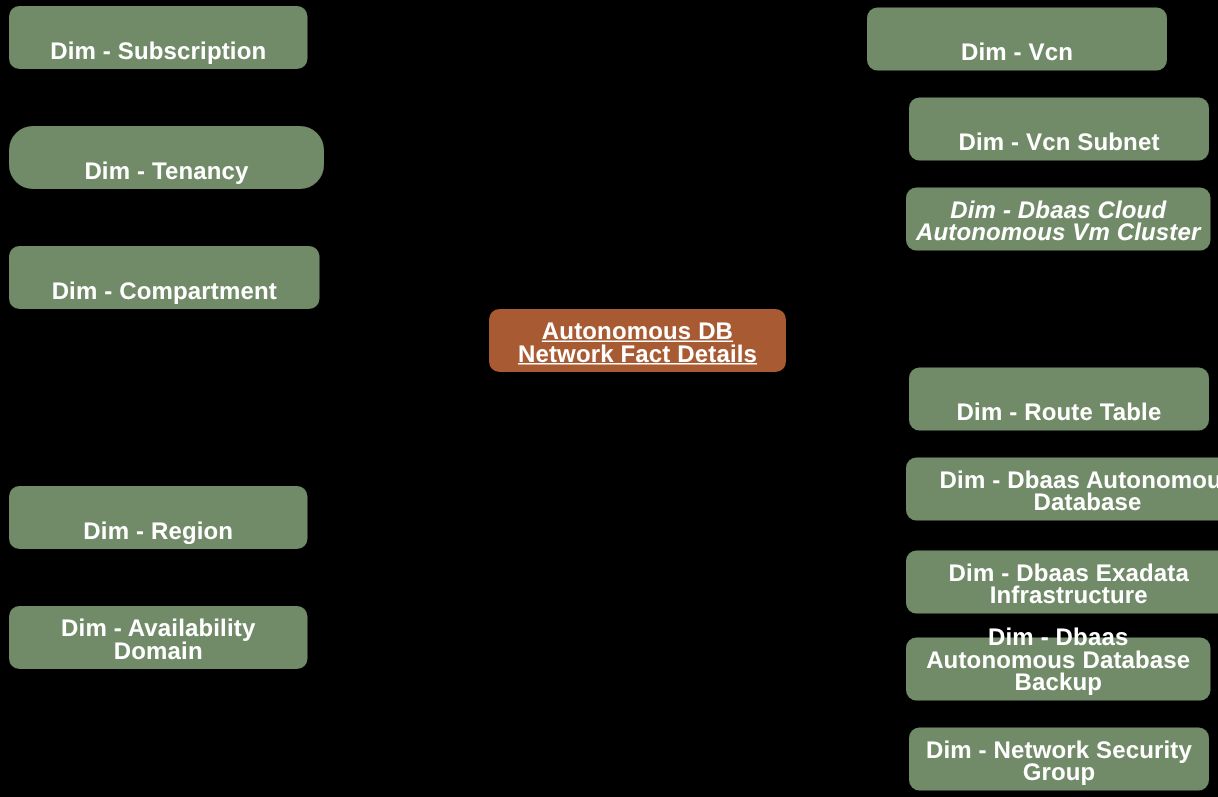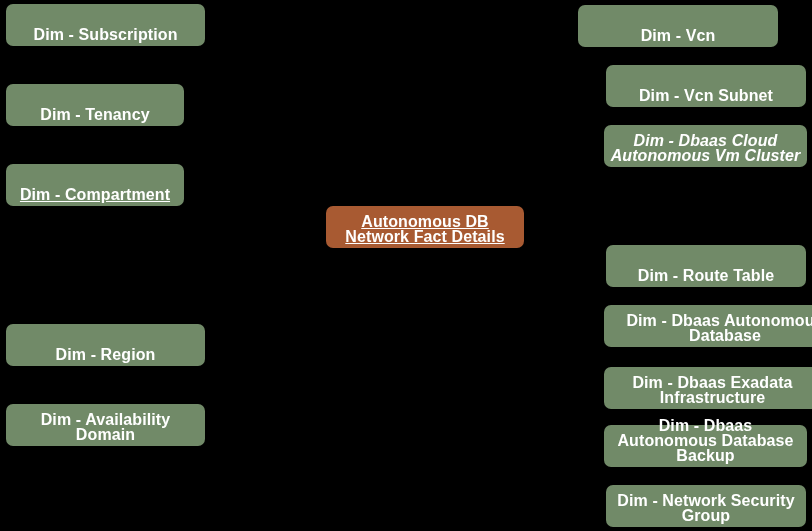--- a/index.html
+++ b/index.html
@@ -46,24 +46,24 @@
     width: 100%;
   }
 </style>
 </head>
 <body>
 
 <div id="canvas">
     <div class="node node-dim" style="left: 6px; top: 4px; width: 199px; height: 42px;">
       <span>Dim - Subscription</span>
     </div>
-    <div class="node node-dim" style="left: 6px; top: 84px; width: 178px; height: 42px;">
+    <div class="node node-dim" style="left: 6px; top: 84px; width: 210px; height: 42px; border-radius: 16px;">
       <span>Dim - Tenancy</span>
     </div>
-    <div class="node node-dim" style="left: 6px; top: 164px; width: 178px; height: 42px; text-decoration: underline;">
+    <div class="node node-dim" style="left: 6px; top: 164px; width: 207px; height: 42px;">
       <span>Dim - Compartment</span>
     </div>
     <div class="node node-dim" style="left: 6px; top: 324px; width: 199px; height: 42px;">
       <span>Dim - Region</span>
     </div>
     <div class="node node-dim" style="left: 6px; top: 404px; width: 199px; height: 42px;">
       <span>Dim - Availability Domain</span>
     </div>
     <div class="node node-fact" style="left: 326px; top: 206px; width: 198px; height: 42px;">
       <span>Autonomous DB Network Fact Details</span>

